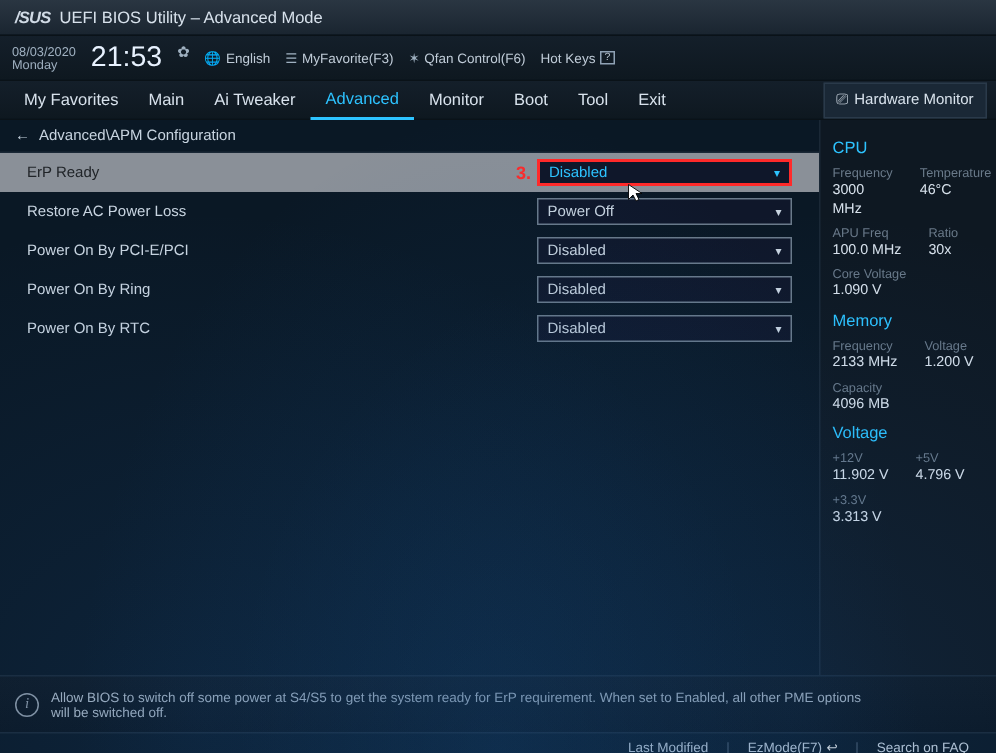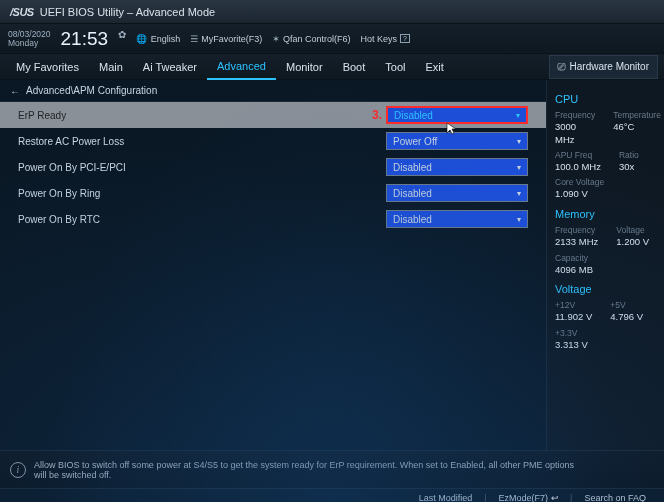--- a/index.html
+++ b/index.html
@@ -67,22 +67,22 @@
   }
   .settings-list { flex: 1 0 auto; }
   .setting-row {
     height: 26px; display: flex; align-items: center;
     padding: 0 18px;
   }
   .setting-row.selected { background: #8a9098; color: #202428; }
   .setting-label { flex: 1; font-size: 10px; }
   .marker { color: #ff2a2a; font-weight: bold; font-size: 12px; margin-right: 4px; }
   .dropdown {
-    width: 142px; height: 18px;
-    background: #1d4ed8; border: 1px solid #6a7a8a;
+    width: 170px; height: 18px;
+    background: #0f172a; border: 1px solid #6a7a8a;
     display: flex; align-items: center; justify-content: space-between;
     padding: 0 6px; font-size: 10px; color: #c8d4e0;
   }
   .dropdown.highlighted { border: 2px solid #ff2a2a; color: #2dc3ff; position: relative; }
   .dd-arrow { font-size: 8px; }
   .cursor-svg { position:absolute; left:58px; top:14px; pointer-events:none; }
   .right-panel {
     width: 118px;
     background: #0e1822;
     border-left: 1px solid #1a2836;

